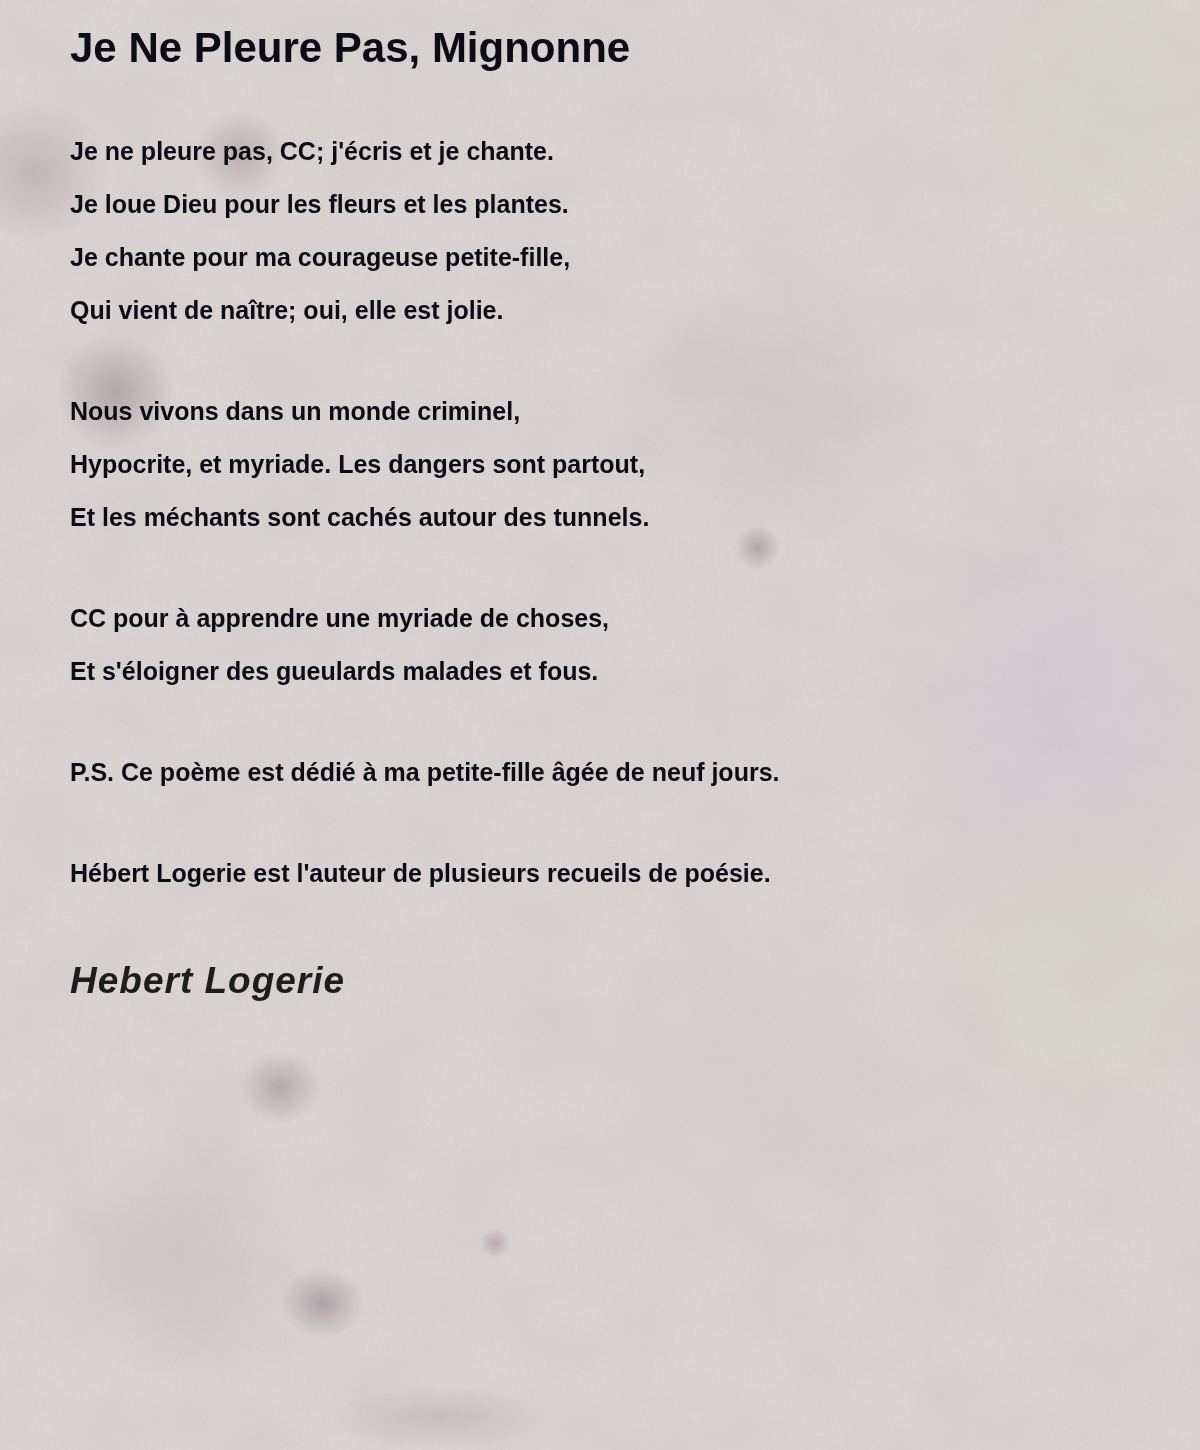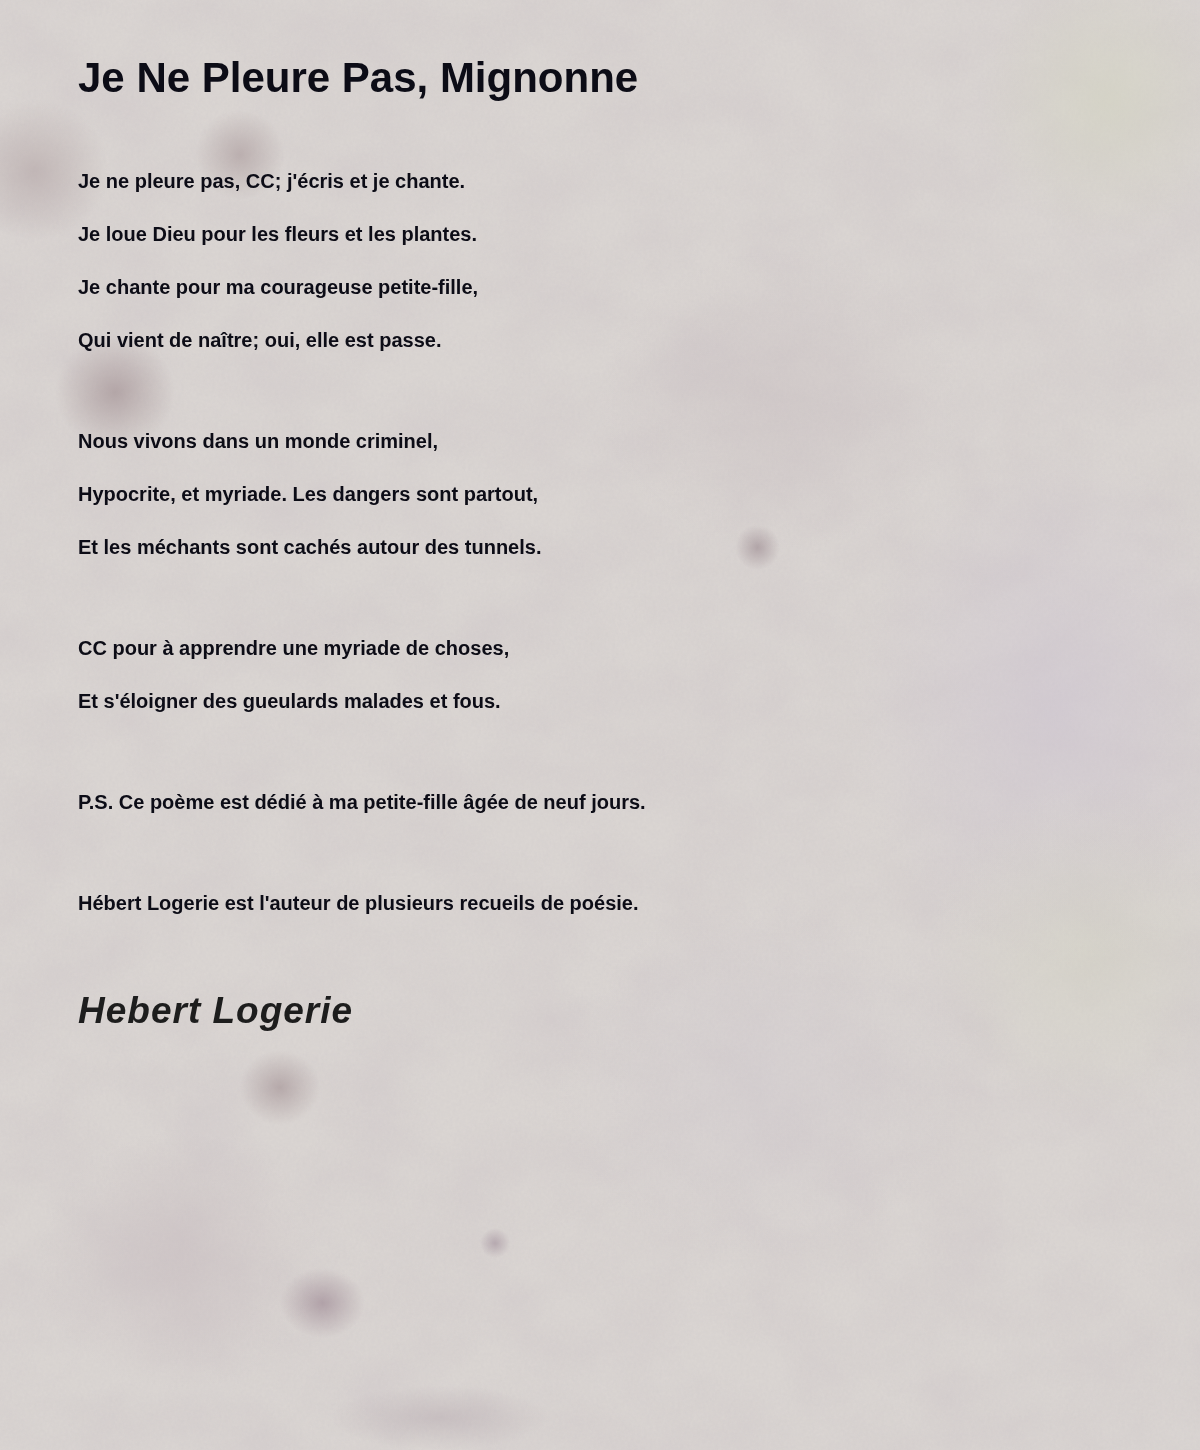--- a/index.html
+++ b/index.html
@@ -26,33 +26,32 @@
   .b9 {left:850px;  top:450px;  width:420px;height:520px;background:radial-gradient(closest-side,rgba(203,193,210,.45),rgba(203,193,210,0));}
   .b10{left:980px;  top:-40px;  width:260px;height:280px;background:radial-gradient(closest-side,rgba(210,212,190,.5),rgba(210,212,190,0));}
   .b11{left:930px;  top:780px;  width:320px;height:340px;background:radial-gradient(closest-side,rgba(208,210,188,.35),rgba(208,210,188,0));}
   .b12{left:40px;   top:1130px; width:280px;height:260px;background:radial-gradient(closest-side,rgba(190,176,182,.4),rgba(190,176,182,0));}
   .b13{left:600px;  top:250px;  width:360px;height:300px;background:radial-gradient(closest-side,rgba(186,172,178,.28),rgba(186,172,178,0));}
   .b14{left:550px;  top:900px;  width:420px;height:360px;background:radial-gradient(closest-side,rgba(200,192,204,.25),rgba(200,192,204,0));}
 
   
   .content{
     position:absolute;inset:0;
-    padding:54px 40px 0 70px;
+    padding:24px 40px 0 70px;
     color:#0c0c16;
-    margin-left:8px;
   }
   .title{
     margin:0 0 53px 0;
     font-size:42px;line-height:48px;
     font-weight:bold;
   }
   .stanza{margin:0 0 48px 0;}
   .line{
     margin:0;
-    font-size:20px;line-height:53px;
+    font-size:25px;line-height:53px;
     font-weight:bold;
   }
   .author{
     margin-top:58px;
     font-size:37px;line-height:46px;
     font-style:italic;
     font-weight:bold;
     color:#1d1d1d;
     letter-spacing:1px;
   }
@@ -94,21 +93,21 @@
   </div>
 
   <div class="content">
 
     <h1 class="title">Je Ne Pleure Pas, Mignonne</h1>
 
     <div class="stanza">
       <p class="line">Je ne pleure pas, CC; j'écris et je chante.</p>
       <p class="line">Je loue Dieu pour les fleurs et les plantes.</p>
       <p class="line">Je chante pour ma courageuse petite-fille,</p>
-      <p class="line">Qui vient de naître; oui, elle est passe.</p>
+      <p class="line">Qui vient de naître; oui, elle est jolie.</p>
     </div>
 
 
     <div class="stanza">
       <p class="line">Nous vivons dans un monde criminel,</p>
       <p class="line">Hypocrite, et myriade. Les dangers sont partout,</p>
       <p class="line">Et les méchants sont cachés autour des tunnels.</p>
     </div>
 
     <div class="stanza">

